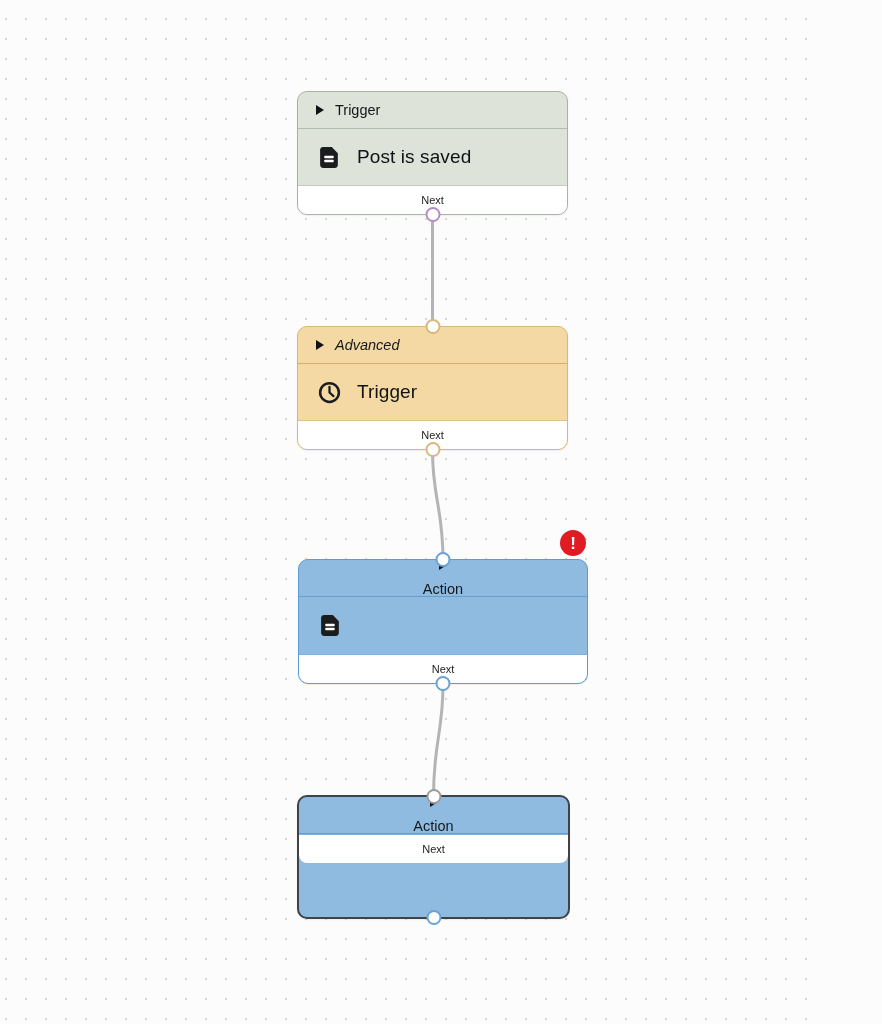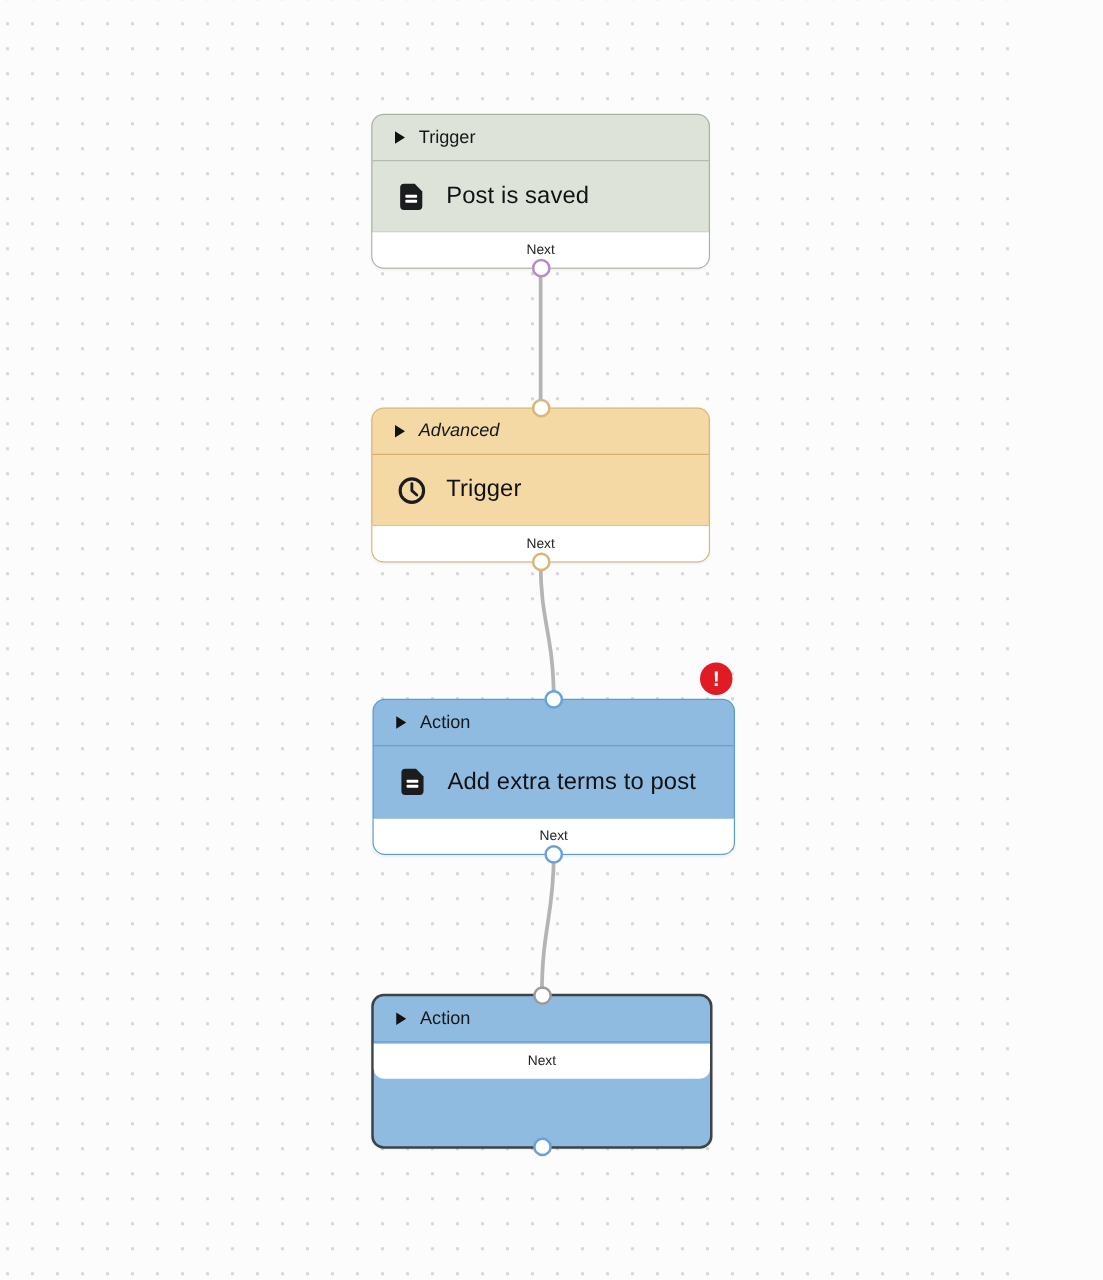--- a/index.html
+++ b/index.html
@@ -44,21 +44,21 @@
     align-items: center;
     padding: 0 18px;
     gap: 11px;
     font-size: 14.5px;
     font-weight: 500;
     color: #15181a;
     box-sizing: border-box;
   }
   .node-trigger  .hdr { border-bottom: 1px solid #b2bcae; }
   .node-advanced .hdr { border-bottom: 1px solid #d5af6b; font-style: italic; }
-  .node-action   .hdr { border-bottom: 1px solid #699dce; }
+  .node-action   .hdr { border-bottom: 1px solid #699dce; flex-direction: column; }
 
   .tri {
     width: 0; height: 0;
     border-left: 8px solid #121212;
     border-top: 5px solid rgba(0,0,0,0);
     border-bottom: 5px solid rgba(0,0,0,0);
     flex: 0 0 auto;
   }
   .nbody {
     flex: 1 1 auto;
@@ -180,21 +180,20 @@
       <span>Action</span>
     </div>
     <div class="nbody">
       <span class="icon">
         <svg width="25" height="25" viewBox="0 0 24 24">
           <path d="M6 2 h8.2 L20 7.8 V19 a3 3 0 0 1 -3 3 H6 a3 3 0 0 1 -3 -3 V5 a3 3 0 0 1 3 -3 z" fill="#1b1c1e"></path>
           <rect x="7" y="10.4" width="9" height="2.3" rx="0.6" fill="#ffffff"></rect>
           <rect x="7" y="14.2" width="9" height="2.3" rx="0.6" fill="#ffffff"></rect>
         </svg>
       </span>
-      <span class="title">Add extra terms to post</span>
     </div>
     <div class="ftr">
       <span>Next</span>
     </div>
     <span class="port port-top" style="border-color:#68a2d8"></span>
     <span class="port port-bottom" style="border-color:#68a2d8"></span>
     <div class="error-badge" style="left:261px; top:-30px;">
       <span>!</span>
     </div>
   </div>

